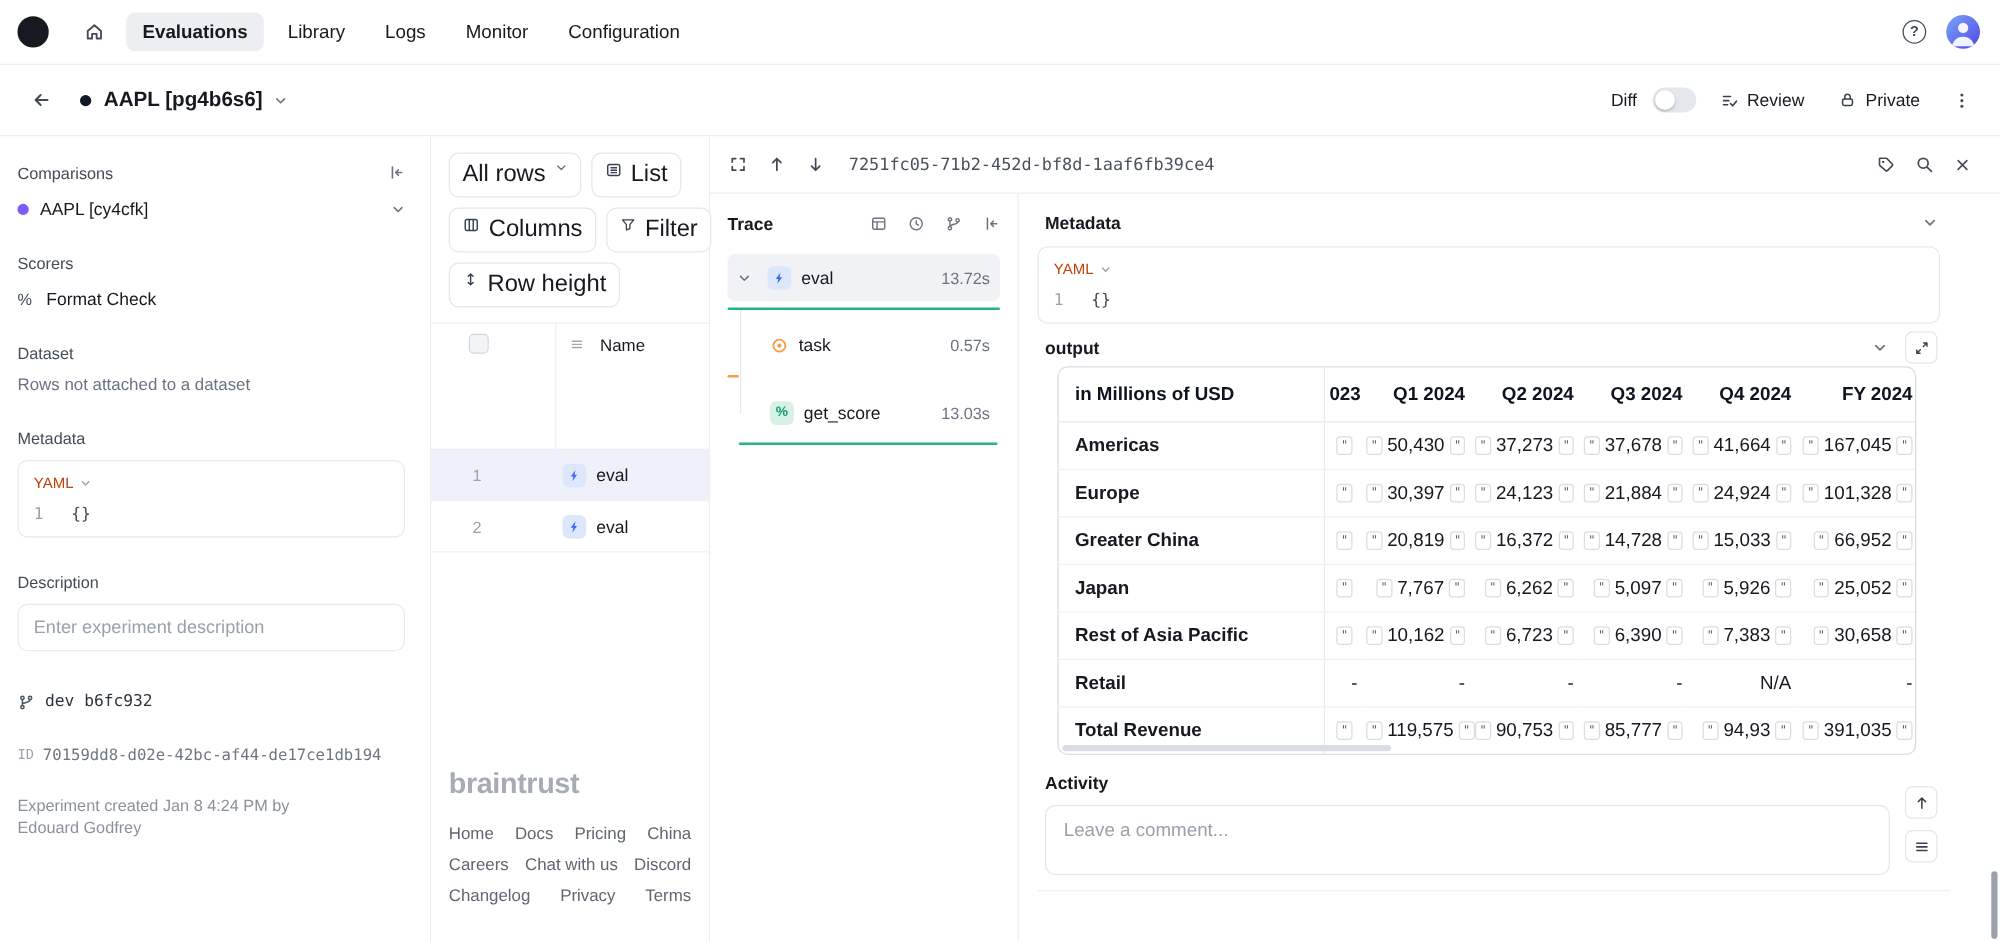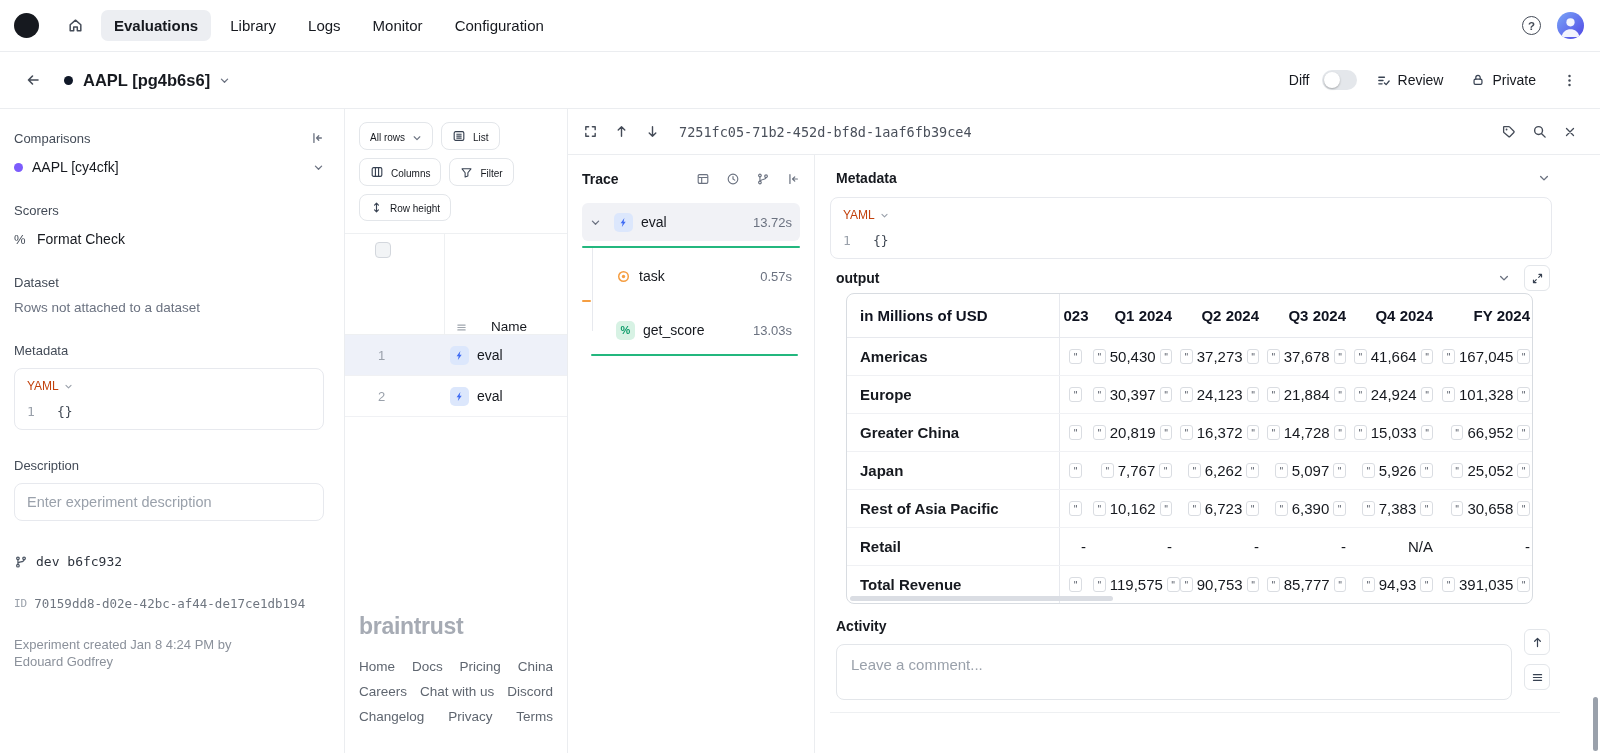--- a/index.html
+++ b/index.html
@@ -57,27 +57,27 @@
   .desc-input::placeholder { color:#9aa1ab; }
   .git-row { display:flex; align-items:center; gap:8px; margin-top:33px; font-size:13px; color:#2d333d; }
   .id-row { margin-top:27px; font-size:12.5px; color:#6f7680; display:flex; align-items:center; gap:7px; }
   .id-lbl { color:#9aa1ab; font-size:11px; }
   .created-note { margin-top:26px; font-size:13px; color:#8b919b; line-height:1.3; max-width:262px; }
 
   
   .listpanel { width:223px; flex:none; border-right:1px solid #ebedf0; display:flex; flex-direction:column; padding-top:13px; }
   .lp-toolbar { padding:0 14px; display:flex; flex-direction:column; gap:8px; }
   .trow { display:flex; gap:8px; }
-  .tbtn { display:inline-flex; align-items:flex-end; gap:7px; border:1px solid #e3e6ea; border-radius:8px;
-    padding:6px 10px; font-size:10px; background:#fff; color:#16191f; }
+  .tbtn { display:inline-flex; align-items:flex-start; gap:7px; border:1px solid #e3e6ea; border-radius:8px;
+    padding:6px 10px; font-size:19px; background:#fff; color:#16191f; }
   .lp-table { margin-top:12px; border-top:1px solid #eef0f2; }
   .lp-head { height:101px; border-bottom:1px solid #eef0f2; display:flex; }
   .lp-check-col { width:100px; flex:none; border-right:1px solid #eef0f2; padding:8px 0 0 30px; }
   .checkbox { width:16px; height:16px; border:1px solid #d3d7dd; border-radius:4px; background:#f2f4f6; display:inline-block; cursor:pointer; }
-  .lp-name-col { padding:10px 0 0 10px; display:flex; align-items:flex-end; gap:23px; font-size:13.5px; color:#16191f; }
+  .lp-name-col { padding:10px 0 0 10px; display:flex; align-items:flex-start; gap:12px; font-size:13.5px; color:#16191f; }
   .lp-row { display:flex; align-items:center; height:41px; border-bottom:1px solid #f0f1f4; cursor:pointer; }
   .lp-row.sel { background:var(--selected-row-bg); }
   .lp-num { width:100px; flex:none; padding-left:33px; color:#9aa1ab; font-size:13px; }
   .lp-name { margin-left:8px; font-size:14px; }
   .badge { width:19px; height:19px; border-radius:5px; display:flex; align-items:center; justify-content:center; flex:none; }
   .badge.bolt { background:#dce7fc; margin-left:5px; }
   .badge.percent { background:#d7f2e4; color:#0f9d6b; font-size:11px; font-weight:700; }
   .lp-footer { margin-top:auto; padding:0 14px 24px; }
   .brand { font-size:23px; font-weight:700; color:#a6abb4; letter-spacing:-.3px; margin-bottom:14px; }
   .flink-line { display:flex; gap:11px; line-height:25px; font-size:13.5px; color:#5f6670; flex-wrap:wrap;justify-content:space-between; }

